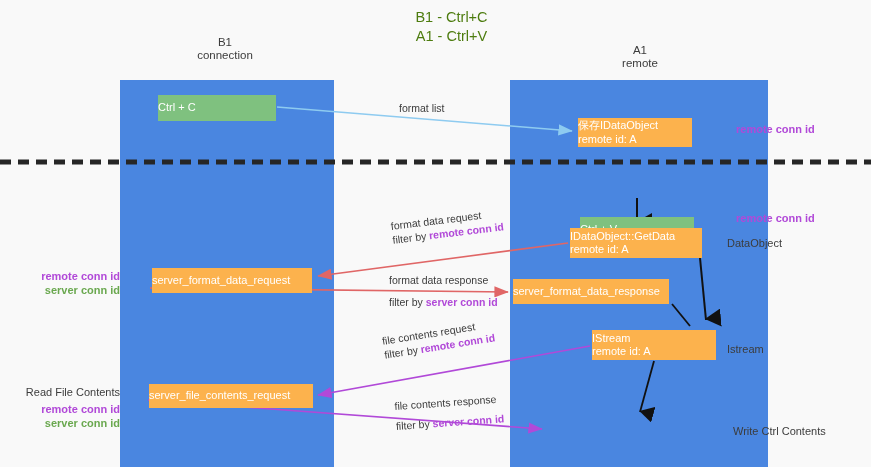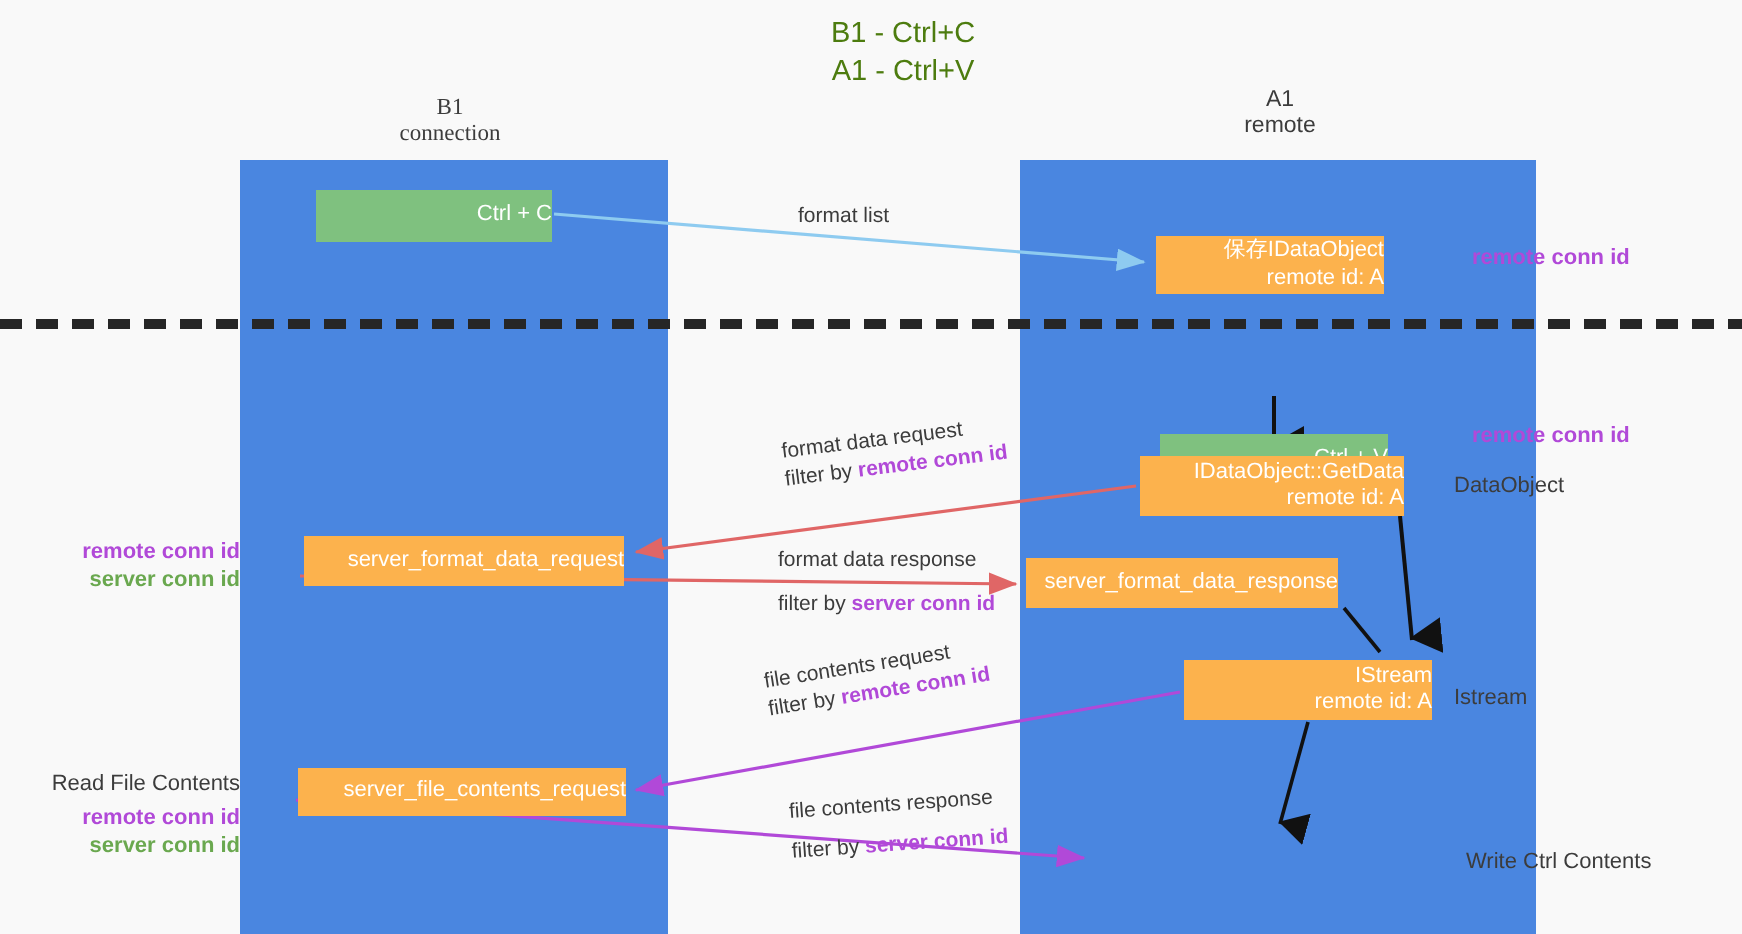--- a/index.html
+++ b/index.html
@@ -14,31 +14,31 @@
   #stage{position:absolute;left:0;top:0;width:871px;height:467px;}
 
   .lane{position:absolute;background:#4a86e0;}
   #lane-b1{left:120px;top:80px;width:214px;height:387px;}
   #lane-a1{left:510px;top:80px;width:258px;height:387px;}
 
   .lane-hdr{
     position:absolute;text-align:center;color:#3c3c3c;
     font-size:11.5px;line-height:13px;
   }
-  #hdr-b1{left:150px;top:48px;width:150px;font-family:Liberation Serif, serif;}
+  #hdr-b1{left:150px;top:36px;width:150px;}
   #hdr-a1{left:565px;top:44px;width:150px;}
 
   #title{
     position:absolute;left:16px;top:8px;width:871px;text-align:center;
     color:#4d7c0f;font-size:14.5px;line-height:19px;
   }
 
   .box{
     position:absolute;display:flex;flex-direction:column;
-    align-items:flex-end;justify-content:center;
+    align-items:flex-start;justify-content:center;
     color:#ffffff;font-size:11px;line-height:13.5px;text-align:center;
     box-sizing:border-box;
   }
   .green{background:#7fc17f;}
   .orange{background:#fcb24d;}
 
   #box-ctrlc{left:158px;top:95px;width:118px;height:26px;}
   #box-save{left:578px;top:118px;width:114px;height:29px;}
   #box-ctrlv{left:580px;top:172px;width:114px;height:25px;margin-top:45px;}
   #box-getdata{left:570px;top:228px;width:132px;height:30px;}

